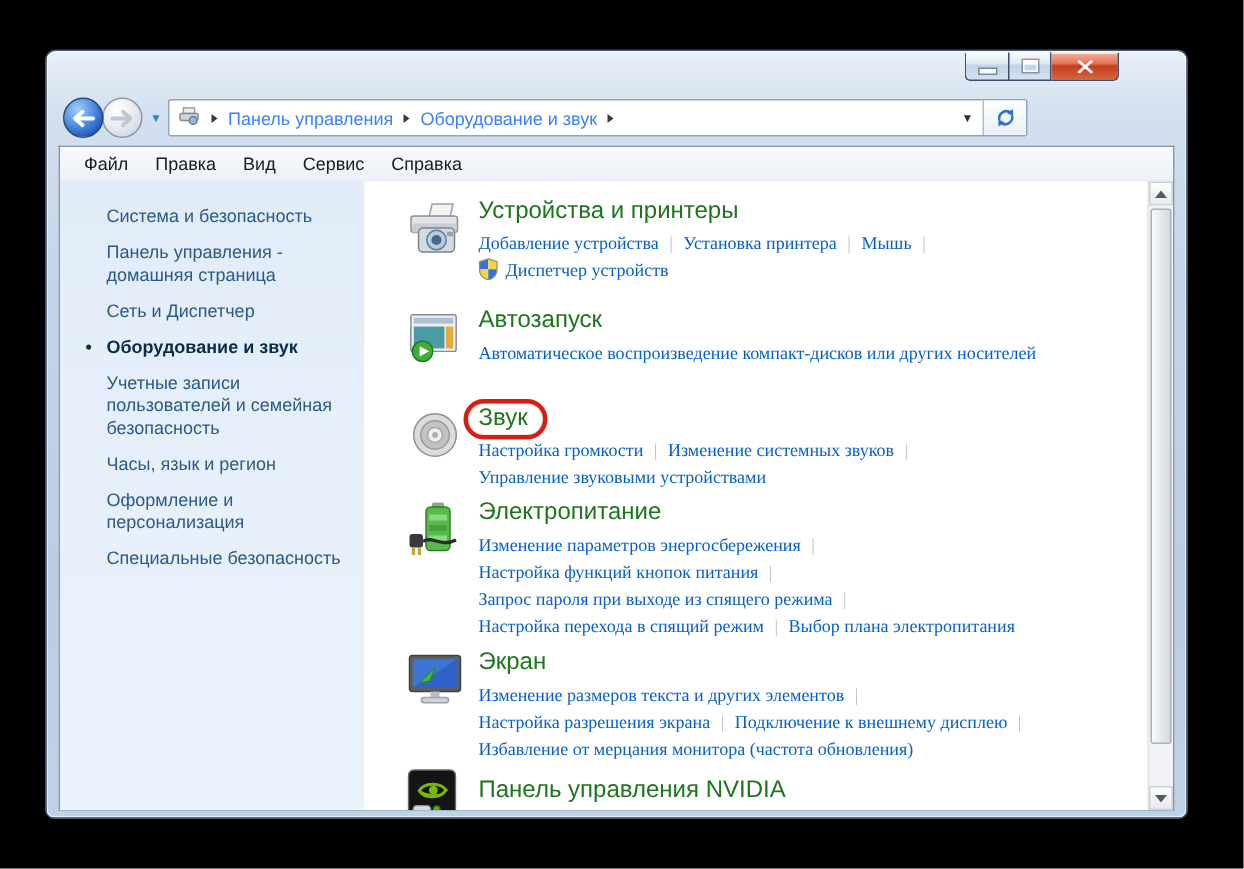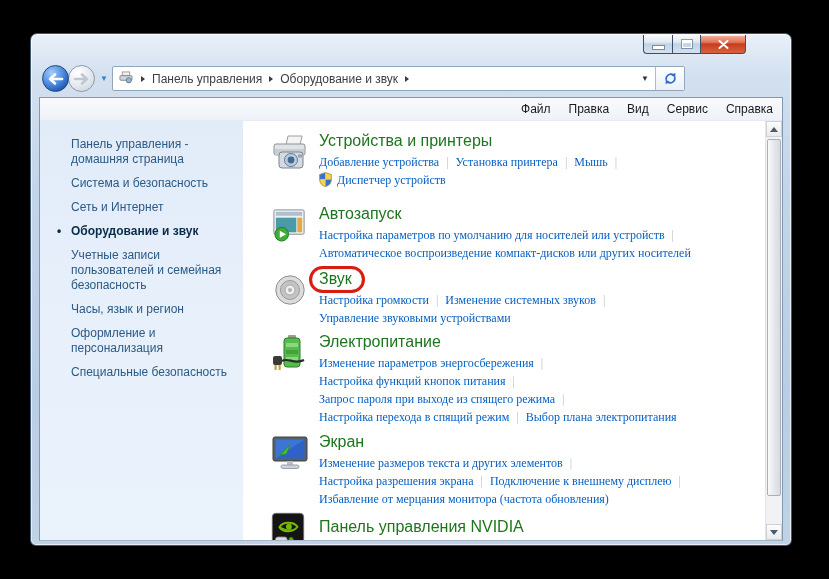--- a/index.html
+++ b/index.html
@@ -35,21 +35,21 @@
   
   .navbar{position:absolute;left:9px;top:30px;width:744px;height:30px;}
   .nav-circle{position:absolute;top:1px;width:27px;height:27px;border-radius:50%;box-sizing:border-box;display:flex;align-items:center;justify-content:center;}
   .nav-back{left:2px;border:1px solid #234a7c;background:radial-gradient(circle at 35% 28%,#a6cdf8 0%,#4f8ee4 45%,#1d55b4 80%,#16407e 100%);z-index:2;}
   .nav-fwd{left:28px;border:1px solid #8d99a6;background:radial-gradient(circle at 35% 28%,#ffffff 0%,#e3e8ee 55%,#c6cdd6 100%);}
   .nav-chevron{position:absolute;left:60px;top:10px;font-size:8px;color:#2f86c6;}
   .address-group{
     position:absolute;left:72px;top:2px;width:573px;height:25px;box-sizing:border-box;
     background:#fff;border:1px solid #93a5b8;border-radius:2px;display:flex;align-items:stretch;
   }
-  .breadcrumb{flex:1;display:flex;align-items:center;padding-left:5px;font-size:12px;color:#404040;overflow:hidden;white-space:nowrap;}
+  .breadcrumb{flex:1;display:flex;align-items:center;padding-left:5px;font-size:12px;color:#3b82f6;overflow:hidden;white-space:nowrap;}
   .crumb-arrow{width:0;height:0;border-left:4px solid #3a3a3a;border-top:3.5px solid transparent;border-bottom:3.5px solid transparent;margin:0 7px;flex:0 0 auto;}
   .crumb-item{cursor:default;}
   .addr-dropdown{width:20px;display:flex;align-items:center;justify-content:center;font-size:8px;color:#333;}
   .refresh-btn{
     width:28px;border-left:1px solid #aebdcd;display:flex;align-items:center;justify-content:center;
     background:linear-gradient(180deg,#ffffff,#eaf0f7);
   }
   .search-box{
     position:absolute;left:649px;top:2px;width:95px;height:25px;box-sizing:border-box;
     background:#fff;border:1px solid #93a5b8;border-radius:2px;display:flex;align-items:center;
@@ -62,21 +62,21 @@
   .search-glyph{width:20px;display:flex;align-items:center;justify-content:center;}
   
   .client{
     position:absolute;left:8px;top:63px;width:744px;height:444px;box-sizing:border-box;
     background:#fff;border:1px solid #8398ac;border-bottom-color:#a3b5c7;
   }
   .menubar{
     position:absolute;left:0;top:0;right:0;height:22px;
     background:linear-gradient(180deg,#f8fafd,#eef2f8);
     border-bottom:1px solid #e7ecf3;
-    display:flex;align-items:center;padding-left:7px;font-size:12px;color:#1a1a1a;justify-content:flex-end;
+    display:flex;align-items:center;padding-left:7px;font-size:12px;color:#1a1a1a;
   }
   .menu-item{padding:3px 9px;cursor:default;}
   .sidebar{
     position:absolute;left:0;top:23px;bottom:0;width:203px;box-sizing:border-box;
     background:linear-gradient(180deg,#e2ecf9 0%,#e8f1fb 60%,#eaf3fc 100%);
     padding:16px 0 0 31px;font-size:12px;color:#2a5a85;
   }
   .sidebar-item{width:162px;line-height:15px;margin-bottom:9px;position:relative;cursor:default;}
   .sidebar-item.active{color:#0b2c49;font-weight:bold;}
   .active-bullet{position:absolute;left:-14px;top:0;color:#10293d;}
@@ -173,23 +173,23 @@
 
   <div class="client">
     <div class="menubar">
         <span class="menu-item">Файл</span>
         <span class="menu-item">Правка</span>
         <span class="menu-item">Вид</span>
         <span class="menu-item">Сервис</span>
         <span class="menu-item">Справка</span>
       </div>
     <div class="sidebar">
+        <div class="sidebar-item"><span>Система и безопасность</span></div>
         <div class="sidebar-item"><span>Панель управления - домашняя страница</span></div>
-        <div class="sidebar-item"><span>Система и безопасность</span></div>
-        <div class="sidebar-item"><span>Сеть и Интернет</span></div>
+        <div class="sidebar-item"><span>Сеть и Диспетчер</span></div>
         <div class="sidebar-item active"><span class="active-bullet">•</span><span>Оборудование и звук</span></div>
         <div class="sidebar-item"><span>Учетные записи пользователей и семейная безопасность</span></div>
         <div class="sidebar-item"><span>Часы, язык и регион</span></div>
         <div class="sidebar-item"><span>Оформление и персонализация</span></div>
         <div class="sidebar-item"><span>Специальные безопасность</span></div>
       </div>
     <div class="main">
         <div class="section s1">
           <span class="sec-icon">
             <svg width="40" height="40" viewBox="0 0 40 40">
@@ -221,21 +221,21 @@
           <span class="sec-icon">
             <svg width="37" height="37" viewBox="0 0 38 38">
               <rect x="3" y="4" width="31" height="25" rx="1.5" fill="#eef0f2" stroke="#868c93"></rect>
               <rect x="5" y="6" width="27" height="4" fill="#aebfd2"></rect>
               <rect x="5" y="12" width="21" height="15" fill="#4b9aa8"></rect>
               <rect x="27" y="12" width="5" height="15" fill="#e7a93e"></rect>
               <circle cx="11" cy="29" r="7" fill="#3fae37" stroke="#1f7d1a"></circle>
               <polygon points="9,25.5 15.5,29 9,32.5" fill="#fff"></polygon>
             </svg>
           </span>
-          <div class="sec-body"><div class="title-wrap"><span class="section-title">Автозапуск</span></div><div class="link-line"><span class="link">Настройка параметров по умолчанию для носителей или устройств</span><span class="sep">|</span></div><div class="link-line"><span class="link">Автоматическое воспроизведение компакт-дисков или других носителей</span></div></div>
+          <div class="sec-body"><div class="title-wrap"><span class="section-title">Автозапуск</span></div><div class="link-line"><span class="link">Автоматическое воспроизведение компакт-дисков или других носителей</span></div></div>
         </div>
         <div class="section s3">
           <span class="sec-icon">
             <svg width="38" height="38" viewBox="0 0 38 38">
               <circle cx="19" cy="19" r="14.2" fill="#dcdcdc" stroke="#8f8f8f"></circle>
               <circle cx="19" cy="19" r="9.5" fill="#c3c3c3" stroke="#9b9b9b"></circle>
               <circle cx="19" cy="19" r="5" fill="#efefef" stroke="#a8a8a8"></circle>
               <circle cx="19" cy="19" r="2" fill="#b0b0b0"></circle>
             </svg>
           </span>

